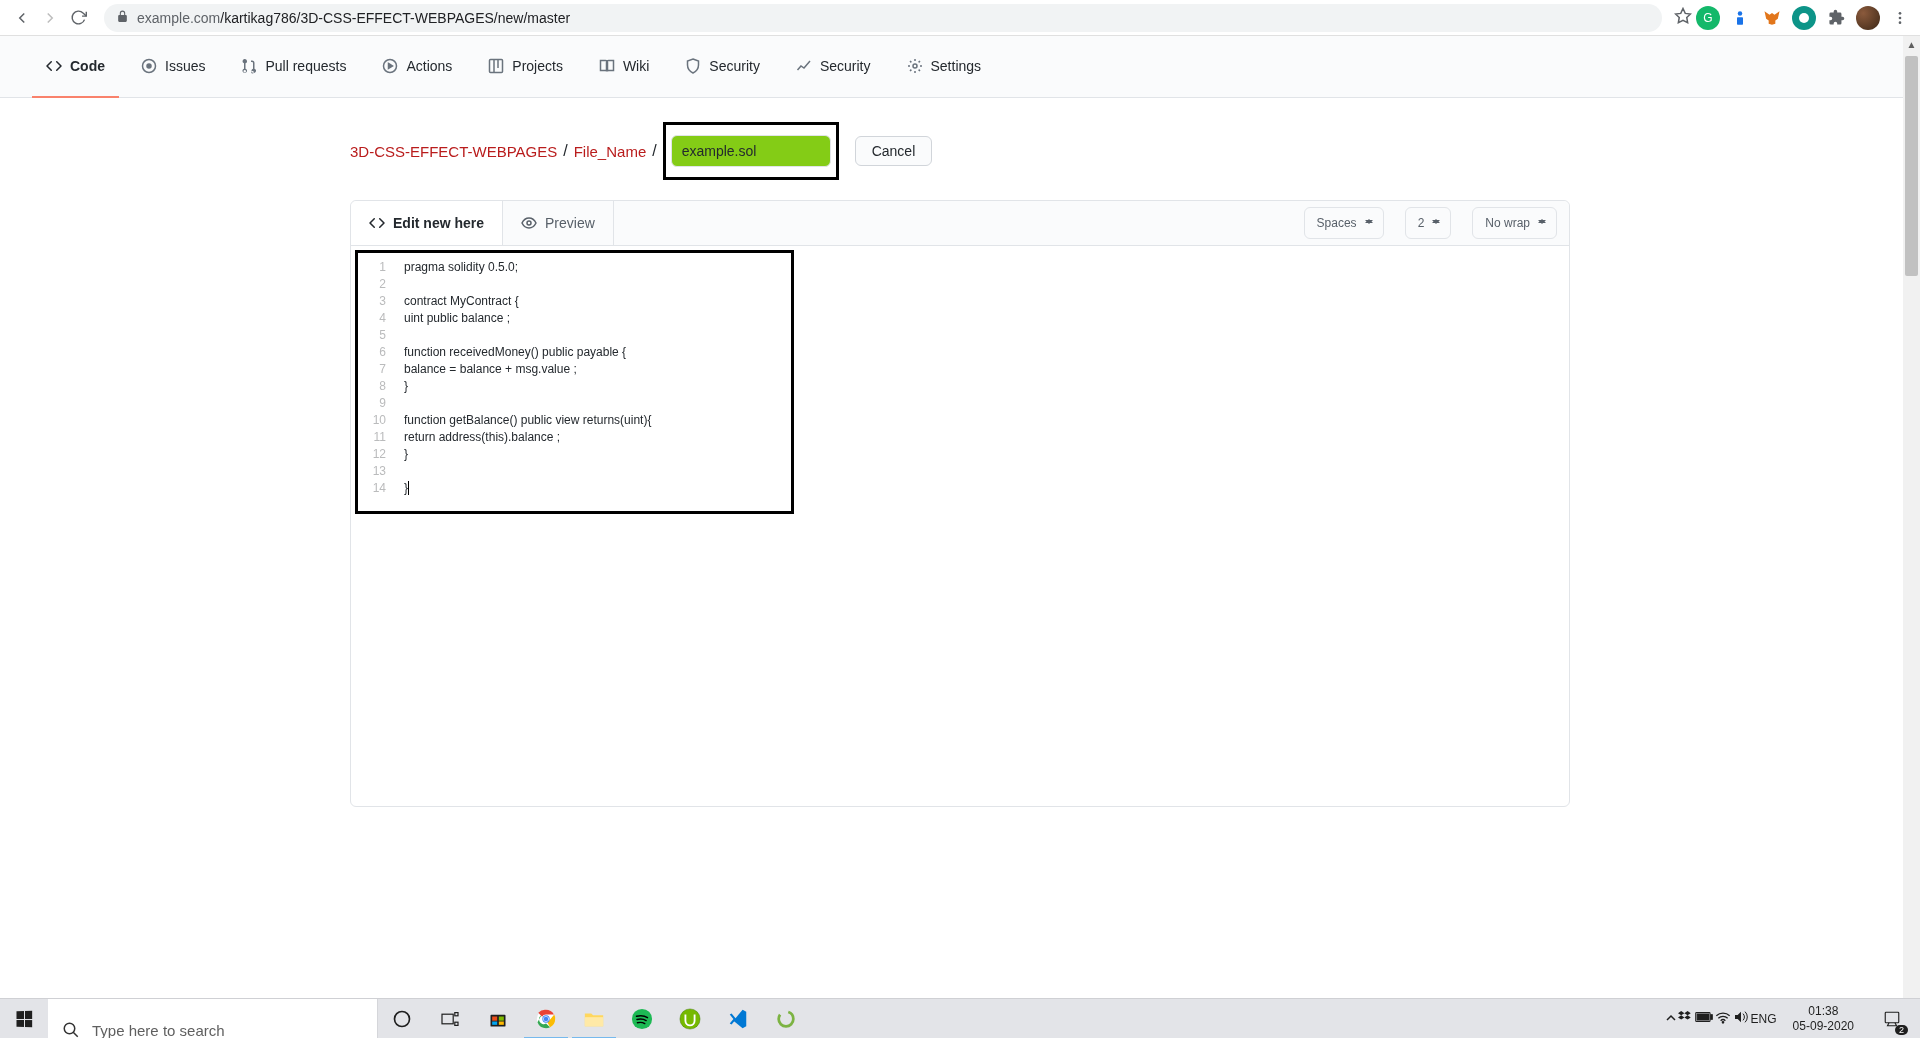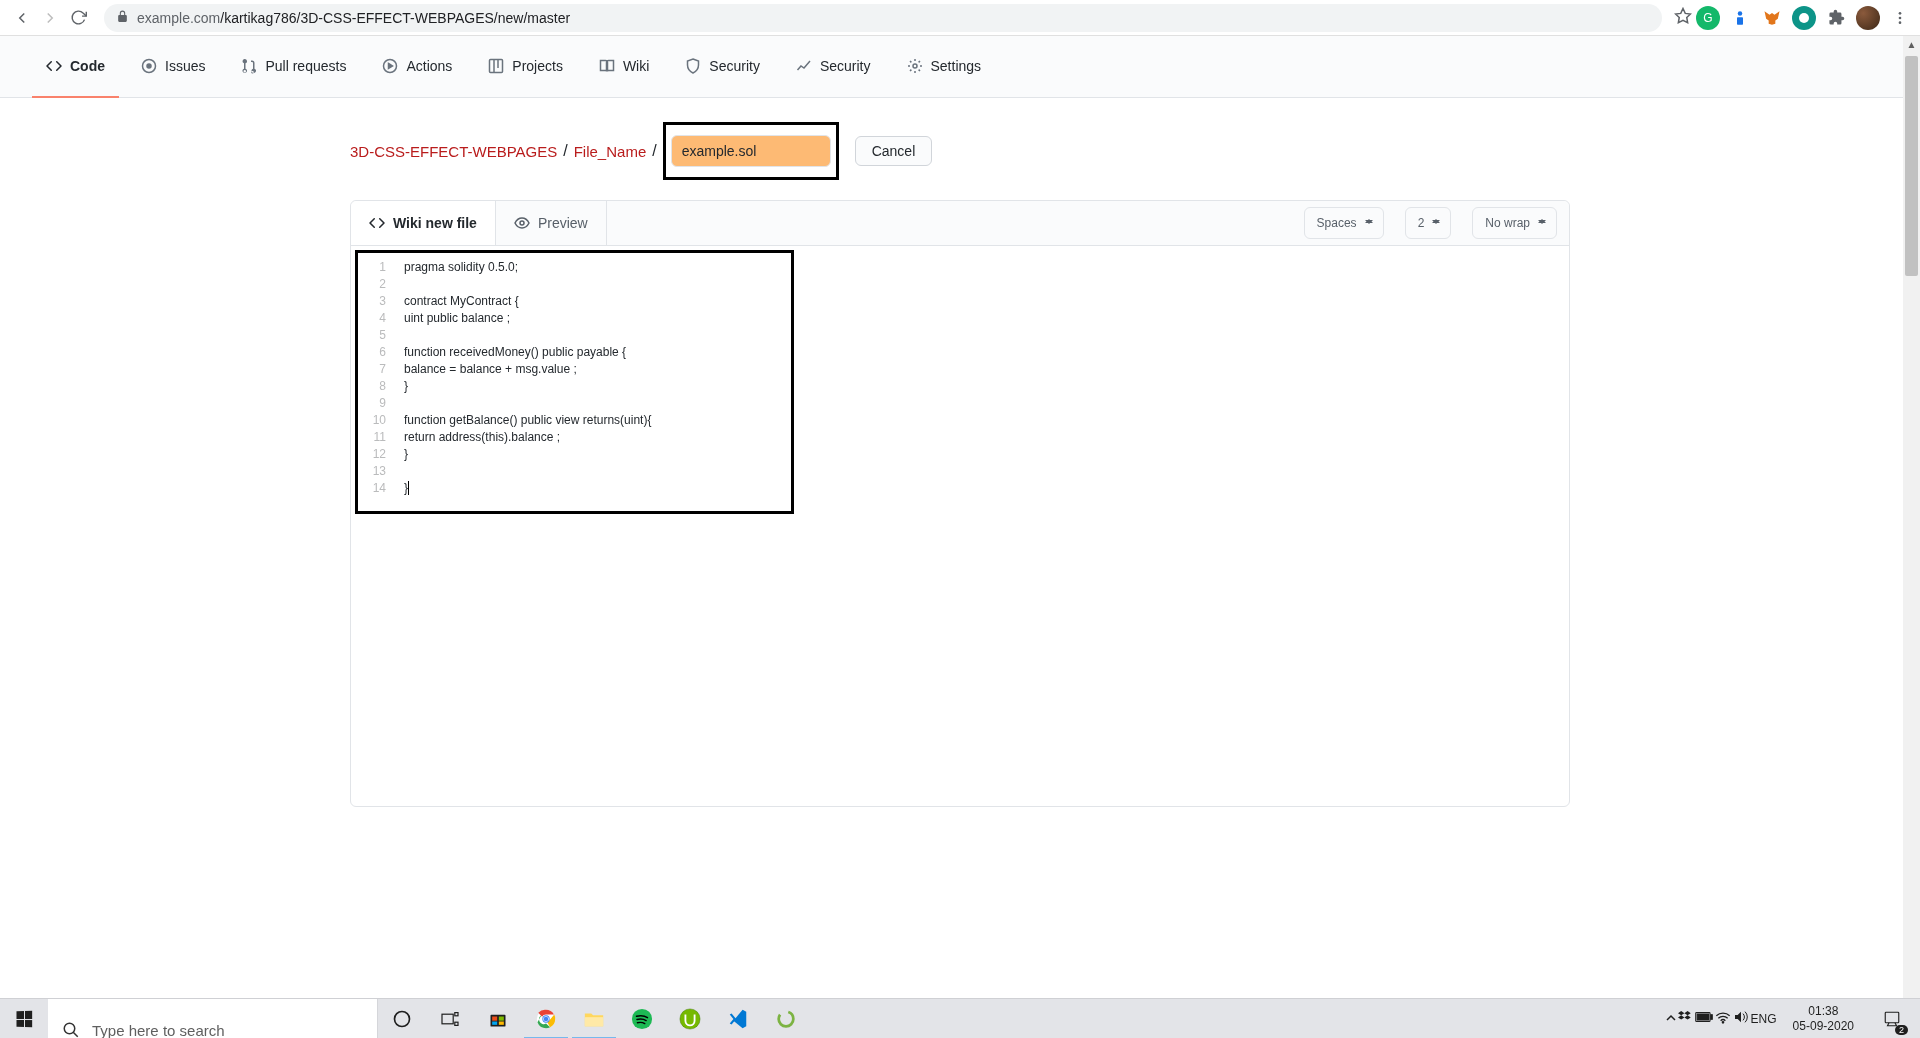--- a/index.html
+++ b/index.html
@@ -26,21 +26,21 @@
 
 
 .content { padding: 24px 0 0 0; display:flex; justify-content:center; }
 .container { width: 1220px; }
 
 
 .crumb-row { display:flex; align-items:center; gap: 6px; margin-bottom: 20px; }
 .crumb-link { color: #b91c1c; font-size: 15px; cursor:pointer; }
 .crumb-sep { color: #24292e; font-size: 16px; }
 .filename-wrap { border: 3px solid #000; padding: 10px 5px; }
-.filename-input { width: 160px; height: 32px; padding: 5px 10px; font-size: 14px; border: 1px solid #e1e4e8; border-radius: 6px; outline:none; background:#fdba74; color:#24292e; }
+.filename-input { width: 160px; height: 32px; padding: 5px 10px; font-size: 14px; border: 1px solid #e1e4e8; border-radius: 6px; outline:none; background:#84cc16; color:#24292e; }
 .cancel-btn { margin-left: 10px; padding: 6px 16px; font-size: 14px; border: 1px solid #d1d5da; border-radius: 6px; background: #fafbfc; color: #24292e; cursor:pointer; }
 
 
 .file-box { border: 1px solid #e1e4e8; border-radius: 6px; }
 .file-header { display:flex; align-items:center; justify-content:space-between; padding: 0; border-bottom: 1px solid #e1e4e8; background:#fafbfc; border-radius: 6px 6px 0 0; }
 .file-tabs { display:flex; }
 .file-tab { padding: 14px 18px; font-size: 14px; display:flex; align-items:center; gap:8px; cursor:pointer; color:#586069; border-right: 1px solid #e1e4e8; }
 .file-tab.active { background:#fff; color:#24292e; font-weight:600; border-radius: 6px 0 0 0; }
 .file-selects { display:flex; gap:21px; padding-right: 12px; }
 .sel { height:32px; padding: 0 26px 0 12px; font-size:12px; border:1px solid #e1e4e8; border-radius:6px; background:#fafbfc; color:#586069; cursor:pointer; position:relative; display:flex; align-items:center; }
@@ -228,21 +228,21 @@
       <button class="cancel-btn">Cancel</button>
     </div>
 
     <div class="file-box">
       <div class="file-header">
         <div class="file-tabs">
           <div class="file-tab active">
             <svg width="16" height="16" viewBox="0 0 16 16" fill="currentColor">
                 <path d="M4.72 3.22a.75.75 0 0 1 1.06 1.06L2.06 8l3.72 3.72a.75.75 0 1 1-1.06 1.06L.47 8.53a.75.75 0 0 1 0-1.06l4.25-4.25zm6.56 0a.75.75 0 1 0-1.06 1.06L13.94 8l-3.72 3.72a.75.75 0 1 0 1.06 1.06l4.25-4.25a.75.75 0 0 0 0-1.06l-4.25-4.25z"></path>
               </svg>
-            <span>Wiki new file</span>
+            <span>Edit new here</span>
           </div>
           <div class="file-tab">
             <svg width="16" height="16" viewBox="0 0 16 16" fill="none" stroke="currentColor" stroke-width="1.5">
                 <path d="M1 8s2.5-5 7-5 7 5 7 5-2.5 5-7 5-7-5-7-5z"></path>
                 <circle cx="8" cy="8" r="2"></circle>
               </svg>
             <span>Preview</span>
           </div>
         </div>
         <div class="file-selects">

